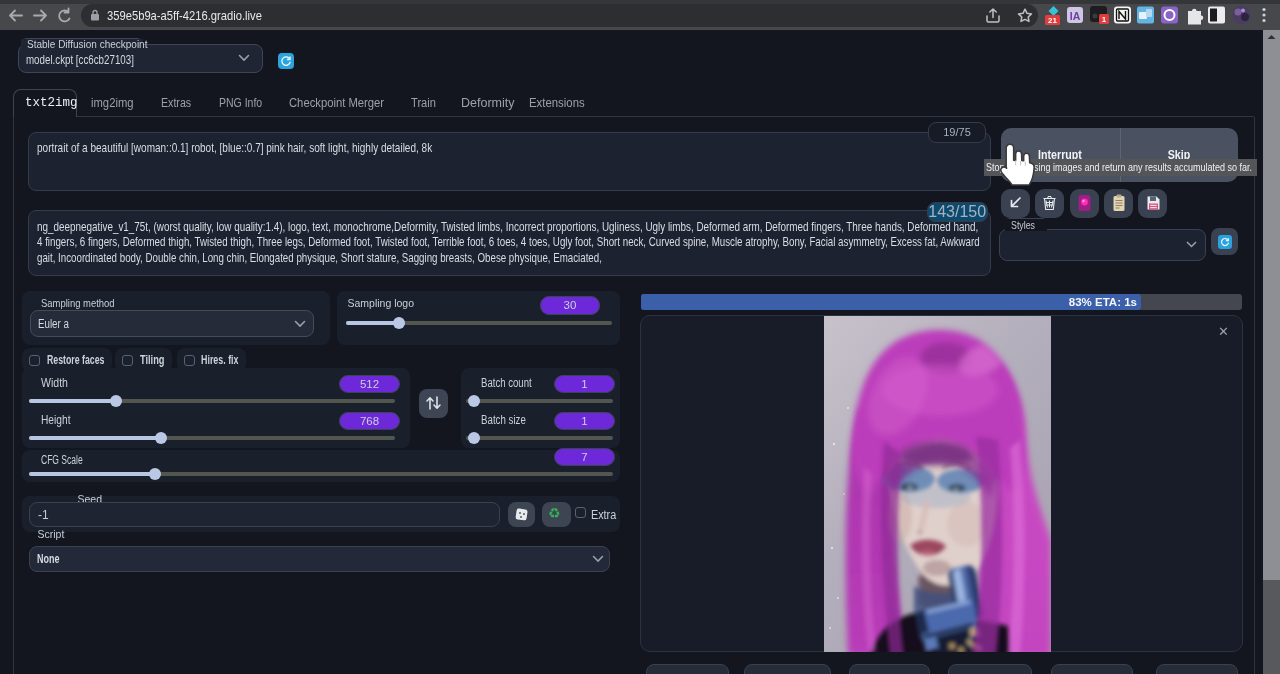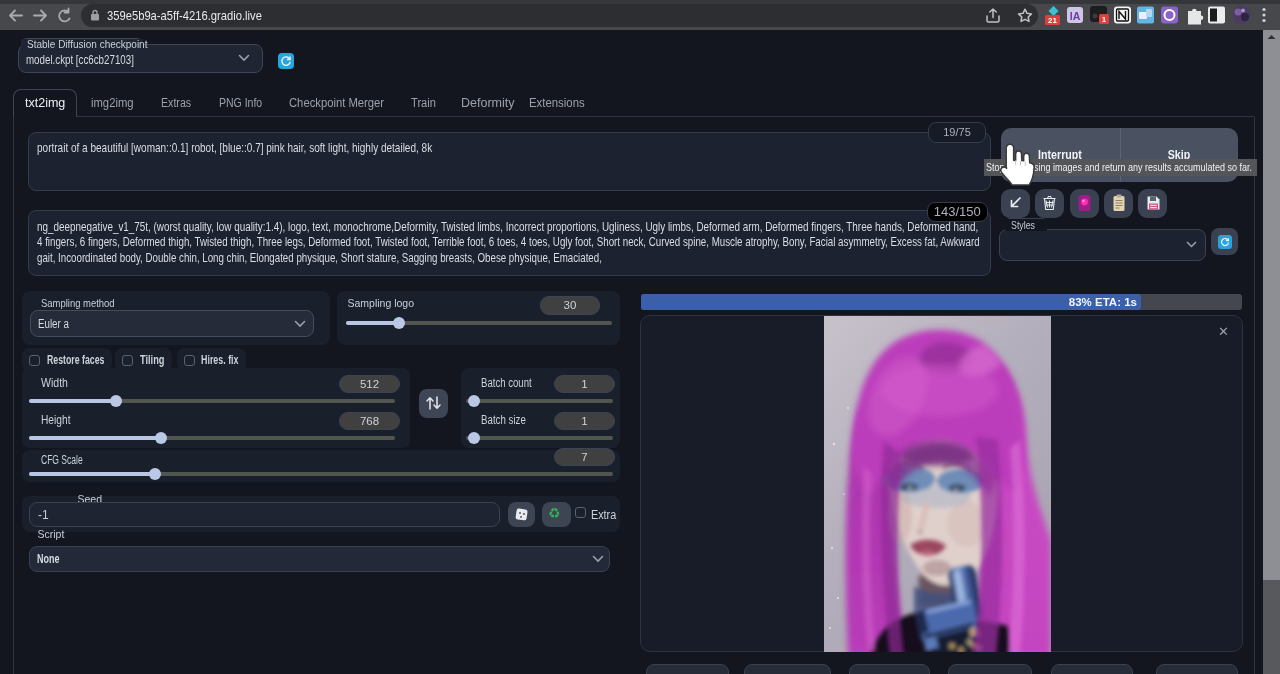--- a/index.html
+++ b/index.html
@@ -2,21 +2,21 @@
 <html><head>
 <meta charset="utf-8">
 <style>
   * { margin:0; padding:0; box-sizing:border-box; }
   html,body { width:1280px; height:674px; overflow:hidden; background:#13161f;
     font-family:"Liberation Sans", sans-serif; }
   .abs { position:absolute; }
   #app { position:absolute; left:0; top:0; width:1280px; height:674px; }
   .lbl { color:#c9ced8; font-size:10.5px; }
   .border-line { background:#2e3545; }
-  .numbox { border:1px solid #3c4454; border-radius:9px; background:#404040;
+  .numbox { border:1px solid #3c4454; border-radius:9px; background:#6d28d9;
     color:#ccd1da; font-size:11.5px; text-align:center; }
   .track { position:absolute; height:4.5px; border-radius:3px; background:#53564f; }
   .fill  { position:absolute; height:4.5px; border-radius:3px; background:#b9c6e3; }
   .handle{ position:absolute; width:12px; height:12px; border-radius:50%; background:#bac8e6; }
   .cb { position:absolute; width:11px; height:11px; border:1px solid #5a6272; border-radius:3px; background:#1a202c; }
   .blockbg { position:absolute; background:#1a202b; border-radius:8px; }
   .iconbtn { position:absolute; width:29px; height:29px; background:#3a4150; border-radius:9px; }
 </style>
 </head>
 <body>
@@ -111,21 +111,21 @@
   <div class="abs" style="left:278px;top:53px;width:16px;height:16px;background:#2ba4dd;border-radius:4px;"></div>
   <svg class="abs" style="left:280px;top:55px;" width="12" height="12" viewBox="0 0 12 12">
     <g stroke="#eaf6fc" stroke-width="1.4" fill="none">
       <path d="M9.8 4.2 A 4.2 4.2 0 1 0 10.2 6.8"></path>
       <path d="M10 1.5 v3 h-3" fill="none"></path>
     </g>
   </svg>
 
   <div class="abs border-line" style="left:12.5px;top:116px;width:1241px;height:1px;"></div>
   <div class="abs" style="left:12.5px;top:88.5px;width:64px;height:28px;border:1px solid #3d4456;border-bottom:none;border-radius:8px 8px 0 0;background:#13161f;"></div>
-  <div class="abs" style="left:25px;top:96px;color:#edeff3;font-size:12.5px;">txt2img</div>
+  <div class="abs" style="left:25px;top:96px;color:#edeff3;font-size:12.5px;font-family:Liberation Mono, monospace;">txt2img</div>
   <div class="abs" style="left:91px;top:96px;color:#9aa1ad;font-size:12.5px;transform:scaleX(.90);transform-origin:0 50%;">img2img</div>
   <div class="abs" style="left:161px;top:96px;color:#9aa1ad;font-size:12.5px;transform:scaleX(.85);transform-origin:0 50%;">Extras</div>
   <div class="abs" style="left:219px;top:96px;color:#9aa1ad;font-size:12.5px;transform:scaleX(.84);transform-origin:0 50%;">PNG Info</div>
   <div class="abs" style="left:289px;top:96px;color:#9aa1ad;font-size:12.5px;transform:scaleX(.90);transform-origin:0 50%;">Checkpoint Merger</div>
   <div class="abs" style="left:411px;top:96px;color:#9aa1ad;font-size:12.5px;transform:scaleX(.89);transform-origin:0 50%;">Train</div>
   <div class="abs" style="left:461px;top:96px;color:#9aa1ad;font-size:12.5px;">Deformity</div>
   <div class="abs" style="left:529px;top:96px;color:#9aa1ad;font-size:12.5px;transform:scaleX(.91);transform-origin:0 50%;">Extensions</div>
 
   <div class="abs border-line" style="left:12.5px;top:117px;width:1px;height:557px;"></div>
   <div class="abs border-line" style="left:1253.5px;top:117px;width:1px;height:557px;"></div>
@@ -133,21 +133,21 @@
   <div class="abs" style="left:28px;top:131.5px;width:963px;height:59px;background:#1d2230;border:1px solid #343b4b;border-radius:8px;"></div>
   <div class="abs" style="left:36.6px;top:140.5px;color:#d9dde4;font-size:12.4px;white-space:nowrap;transform:scaleX(.808);transform-origin:0 50%;">portrait of a beautiful [woman::0.1] robot, [blue::0.7] pink hair, soft light, highly detailed, 8k</div>
   <div class="abs" style="left:928px;top:122.4px;width:58px;height:21px;background:#161b26;border:1px solid #343b4b;border-radius:8px;color:#aab1bd;font-size:11px;text-align:center;line-height:19px;">19/75</div>
 
   <div class="abs" style="left:28px;top:210px;width:963px;height:66px;background:#1d2230;border:1px solid #343b4b;border-radius:8px;"></div>
   <div class="abs" style="left:36.6px;top:219.5px;width:960px;color:#d9dde4;font-size:12.4px;line-height:15.8px;">
     <div style="white-space:nowrap;transform:scaleX(.798);transform-origin:0 50%;">ng_deepnegative_v1_75t, (worst quality, low quality:1.4), logo, text, monochrome,Deformity, Twisted limbs, Incorrect proportions, Ugliness, Ugly limbs, Deformed arm, Deformed fingers, Three hands, Deformed hand,</div>
     <div style="white-space:nowrap;transform:scaleX(.787);transform-origin:0 50%;">4 fingers, 6 fingers, Deformed thigh, Twisted thigh, Three legs, Deformed foot, Twisted foot, Terrible foot, 6 toes, 4 toes, Ugly foot, Short neck, Curved spine, Muscle atrophy, Bony, Facial asymmetry, Excess fat, Awkward</div>
     <div style="white-space:nowrap;transform:scaleX(.785);transform-origin:0 50%;">gait, Incoordinated body, Double chin, Long chin, Elongated physique, Short stature, Sagging breasts, Obese physique, Emaciated,</div>
   </div>
-  <div class="abs" style="left:926.7px;top:202px;width:61px;height:20px;background:#000000;border:1px solid #343b4b;border-radius:8px;color:#aab1bd;font-size:13px;text-align:center;line-height:18px;">143/150</div>
+  <div class="abs" style="left:926.7px;top:202px;width:61px;height:20px;background:#0c4a6e;border:1px solid #343b4b;border-radius:8px;color:#aab1bd;font-size:16px;text-align:center;line-height:18px;">143/150</div>
 
   <div class="abs" style="left:1001px;top:128px;width:237px;height:53.5px;background:#4a5160;border-radius:10px;"></div>
   <div class="abs" style="left:1119.5px;top:128px;width:1px;height:53.5px;background:#5d6472;"></div>
   <div class="abs" style="left:1001px;top:147px;width:118px;text-align:center;color:#f2f3f6;font-size:13.3px;font-weight:600;transform:scaleX(.8);">Interrupt</div>
   <div class="abs" style="left:1120px;top:147px;width:118px;text-align:center;color:#f2f3f6;font-size:13.3px;font-weight:600;transform:scaleX(.8);">Skip</div>
 
   <div class="abs" style="left:984px;top:158.5px;width:273px;height:17px;background:#545559;overflow:hidden;">
     <div style="position:absolute;left:2px;top:2.5px;color:#eef0f2;font-size:11.3px;white-space:nowrap;transform:scaleX(.796);transform-origin:0 50%;">Stop processing images and return any results accumulated so far.</div>
   </div>
 

